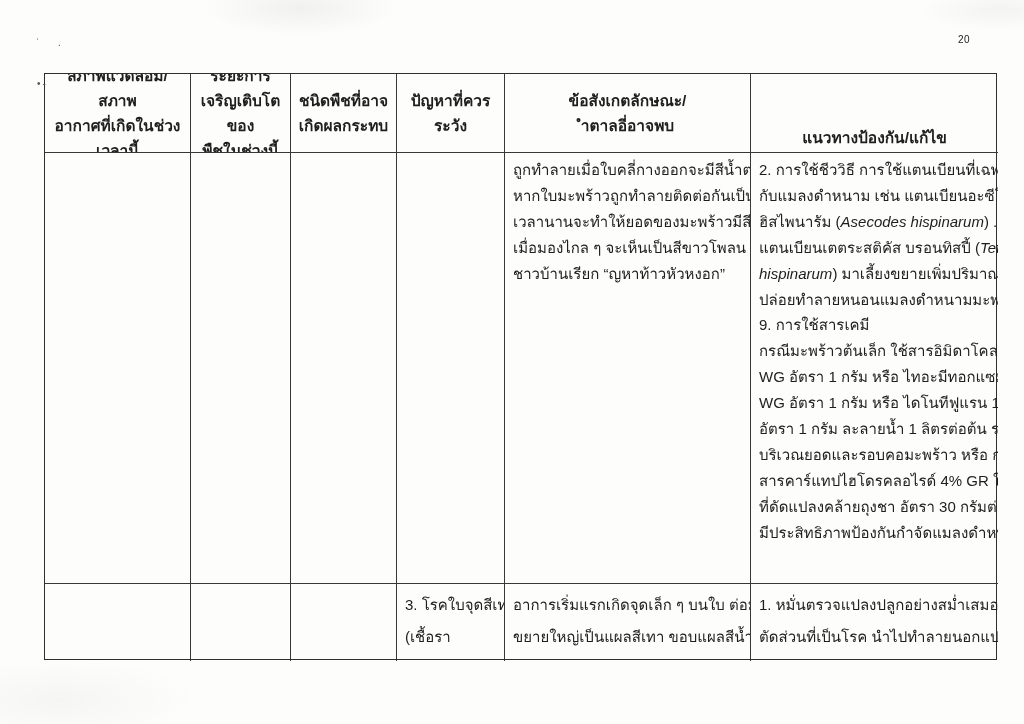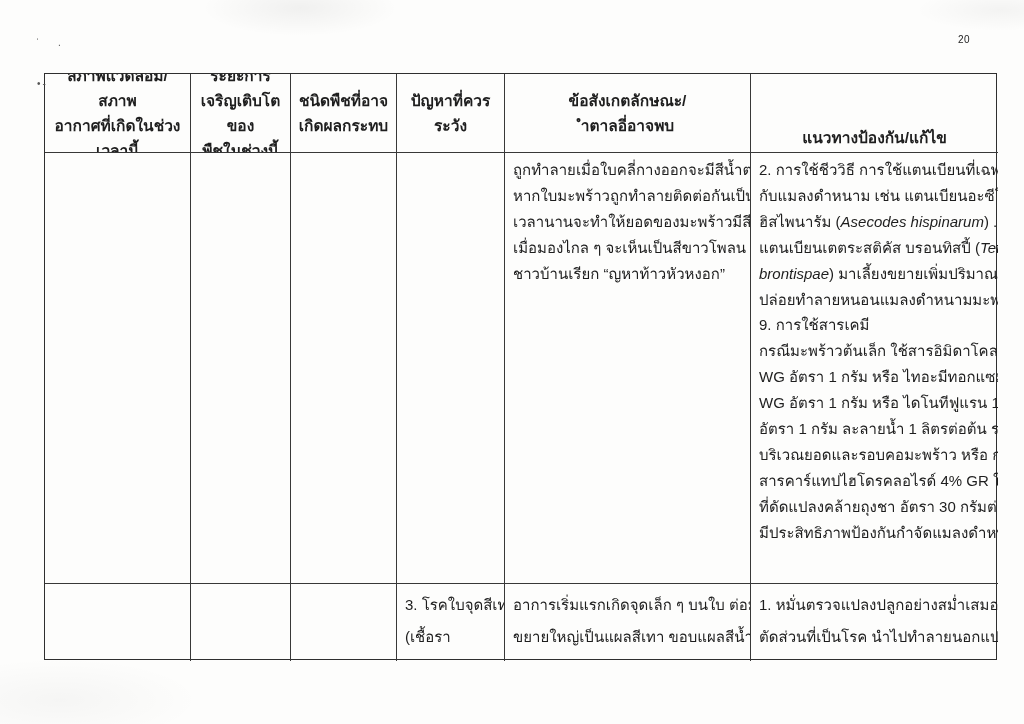--- a/index.html
+++ b/index.html
@@ -98,21 +98,21 @@
       <div class="line">หากใบมะพร้าวถูกทำลายติดต่อกันเป็น</div>
       <div class="line">เวลานานจะทำให้ยอดของมะพร้าวมีสีน้ำตาล</div>
       <div class="line">เมื่อมองไกล ๆ จะเห็นเป็นสีขาวโพลน</div>
       <div class="line">ชาวบ้านเรียก “ญหาท้าวหัวหงอก”</div>
     </div>
   <div class="cell bcell r1 last-col">
       <div class="line">2. การใช้ชีววิธี การใช้แตนเบียนที่เฉพาะเจาะจง</div>
       <div class="line">กับแมลงดำหนาม เช่น แตนเบียนอะซีโคเดส</div>
       <div class="line"><span>ฮิสไพนารัม (</span><span class="it">Asecodes hispinarum</span><span>) .และ</span></div>
       <div class="line"><span>แตนเบียนเตตระสติคัส บรอนทิสปี้ (</span><span class="it">Tetrastichus</span></div>
-      <div class="line"><span class="it">brontispae</span><span>) มาเลี้ยงขยายเพิ่มปริมาณ และ</span></div>
+      <div class="line"><span class="it">hispinarum</span><span>) มาเลี้ยงขยายเพิ่มปริมาณ และ</span></div>
       <div class="line">ปล่อยทำลายหนอนแมลงดำหนามมะพร้าว</div>
       <div class="line">9. การใช้สารเคมี</div>
       <div class="line">  กรณีมะพร้าวต้นเล็ก ใช้สารอิมิดาโคลพริด 70%</div>
       <div class="line">WG อัตรา 1 กรัม หรือ ไทอะมีทอกแซม 25%</div>
       <div class="line">WG อัตรา 1 กรัม หรือ ไดโนทีฟูแรน 10% WP</div>
       <div class="line">อัตรา 1 กรัม ละลายน้ำ 1 ลิตรต่อต้น ราด</div>
       <div class="line">บริเวณยอดและรอบคอมะพร้าว หรือ การใช้</div>
       <div class="line">สารคาร์แทปไฮโดรคลอไรด์ 4% GR ใส่ถุงผ้า</div>
       <div class="line">ที่ดัดแปลงคล้ายถุงชา อัตรา 30 กรัมต่อต้น</div>
       <div class="line">มีประสิทธิภาพป้องกันกำจัดแมลงดำหนาม</div>

